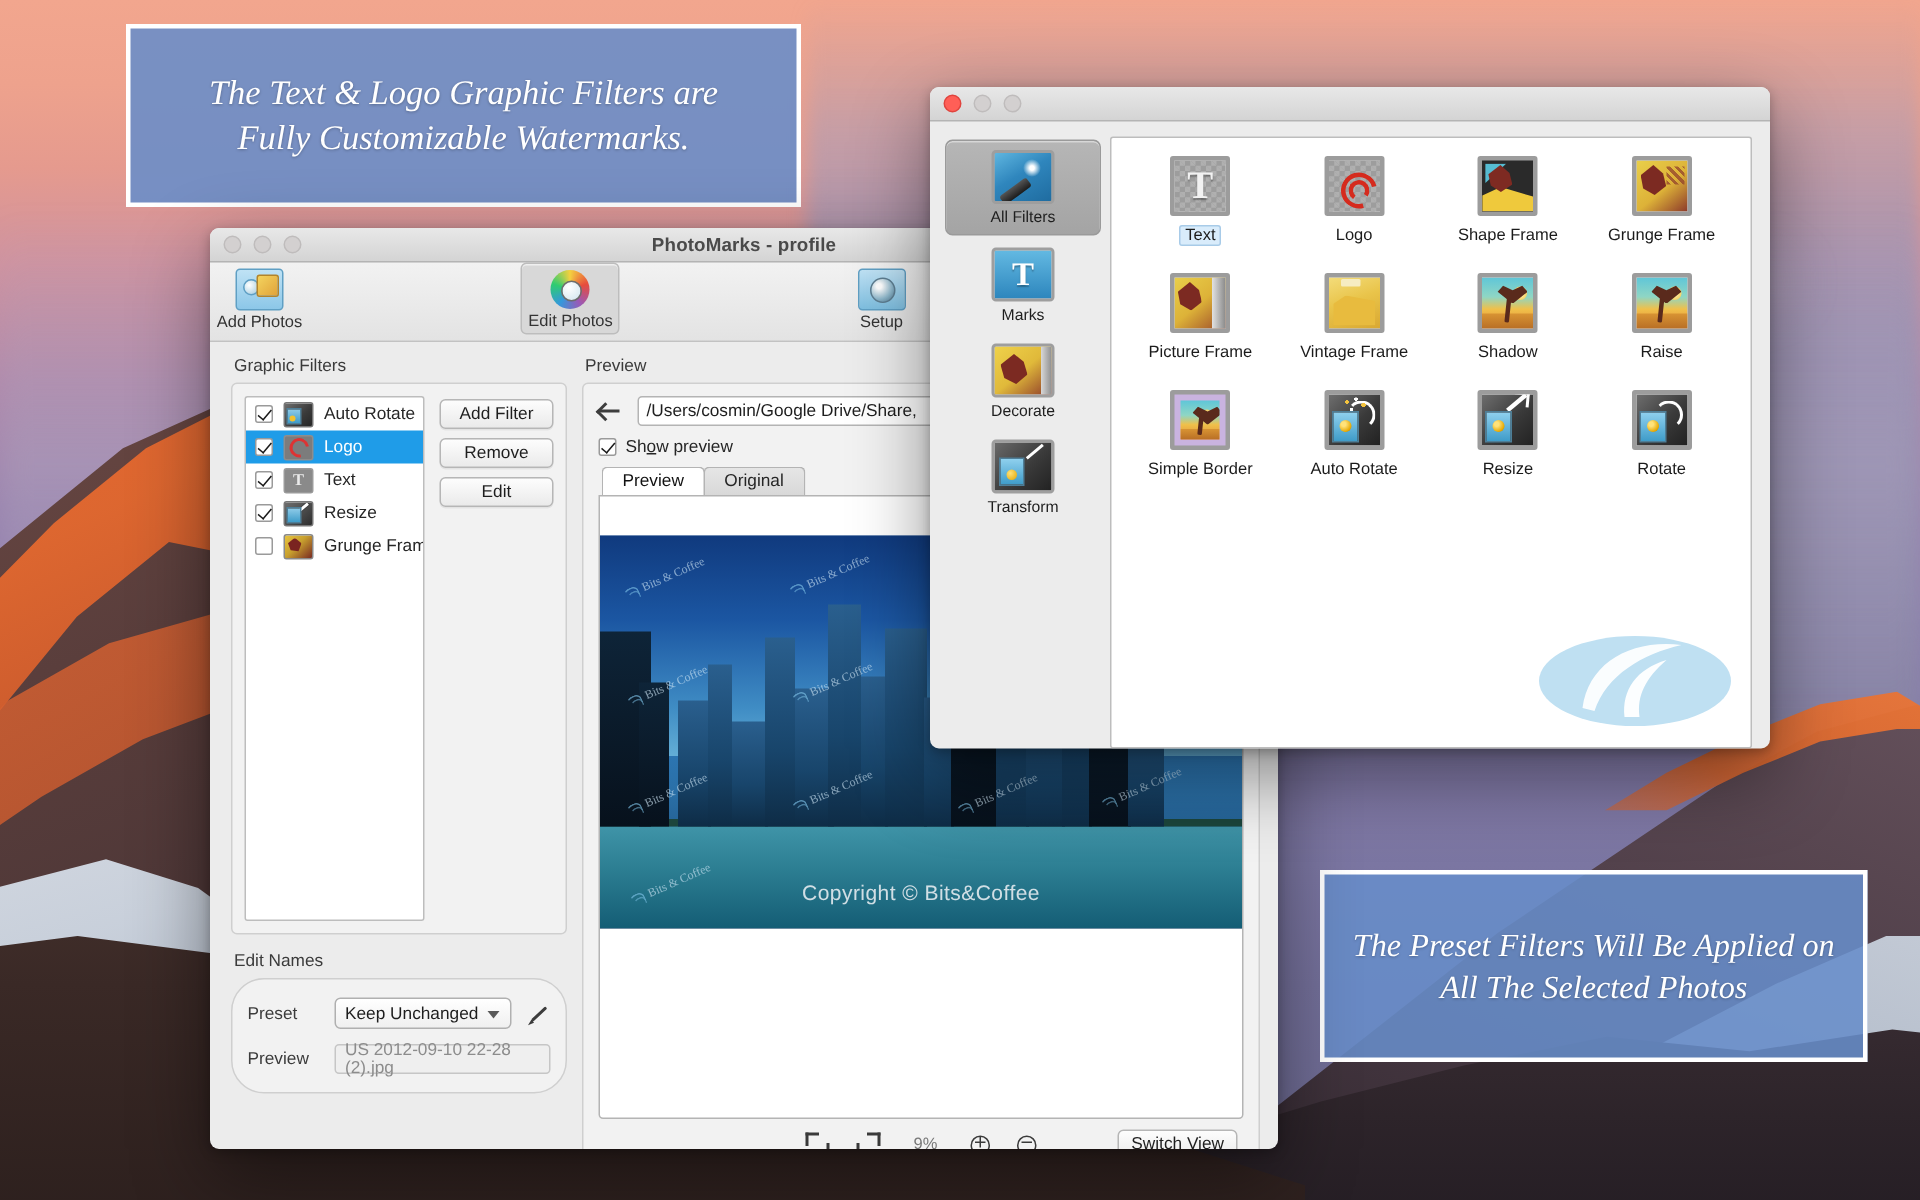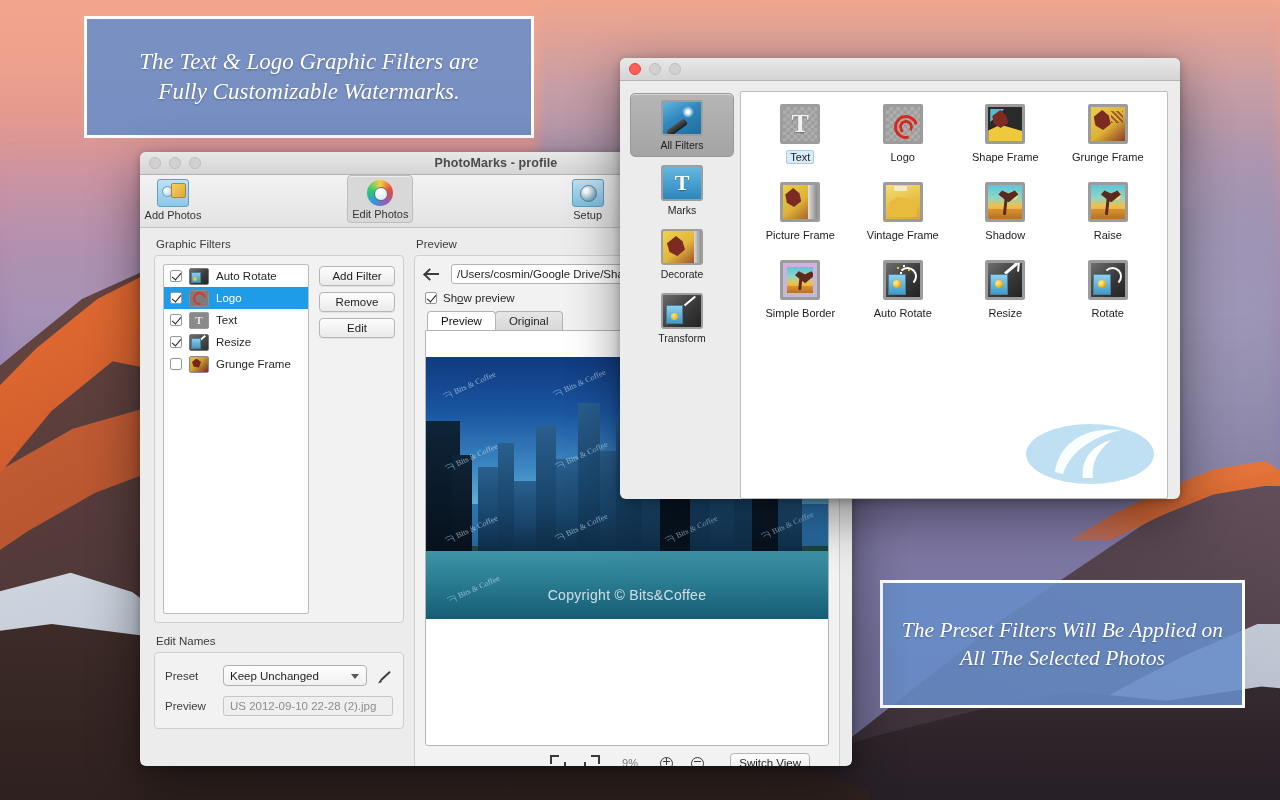--- a/index.html
+++ b/index.html
@@ -174,21 +174,21 @@
     background:linear-gradient(180deg,#5a5a5a,#2d2d2d);transform:rotate(-32deg);border-radius:2px;}
   .ic-process::before{content:"";position:absolute;right:4px;top:2px;width:7px;height:7px;
     background:radial-gradient(circle,#fff 30%,rgba(255,255,255,0) 70%);}
 
   #pm-body{padding:10px 12px 0 14px;height:calc(100% - 53px);box-sizing:border-box;
     display:flex;gap:10px;}
   .section-label{font-size:11.5px;color:#3b3b3b;margin:0 0 5px 2px;}
   .group-box{border:1px solid #cfcfcf;border-radius:4px;background:#f2f2f2;}
 
   
-  #pm-left{width:250px;display:flex;flex-direction:column;}
+  #pm-left{width:224px;display:flex;flex-direction:column;}
   #filters-panel{height:368px;display:flex;gap:10px;padding:8px;box-sizing:border-box;}
   #filters-list{
     flex:1;background:#fff;border:1px solid #bdbdbd;border-radius:2px;overflow:hidden;
   }
   .flt-row{display:flex;align-items:center;gap:7px;padding:4px 6px;height:22px;box-sizing:border-box;}
   .flt-row.sel{background:#1f9ce8;}
   .flt-row.sel .flt-name{color:#fff;}
   .chk{width:12px;height:12px;border:1px solid #9a9a9a;border-radius:2px;background:#fff;
     box-sizing:border-box;position:relative;flex:0 0 auto;}
   .chk.on::after{content:"";position:absolute;left:3px;top:0px;width:4px;height:8px;
@@ -214,21 +214,21 @@
   .ic-grunge::after{content:"";position:absolute;left:2px;top:2px;width:9px;height:9px;
     background:#7a2420;clip-path:polygon(50% 0,100% 40%,78% 100%,20% 92%,0 40%);}
 
   .flt-btns{display:flex;flex-direction:column;gap:6px;padding-top:2px;}
   .btn{
     font-size:11.5px;color:#1e1e1e;background:linear-gradient(180deg,#fdfdfd 0%,#eaeaea 100%);
     border:1px solid #b6b6b6;border-radius:4px;padding:3px 8px;min-width:76px;text-align:center;
     box-shadow:0 1px 0 rgba(0,0,0,.06);cursor:default;box-sizing:border-box;
   }
   #editnames-wrap{margin-top:12px;}
-  #editnames-panel{padding:12px 10px;}
+  #editnames-panel{padding:12px 10px;border-radius:22px;}
   .en-row{display:flex;align-items:center;gap:10px;margin-bottom:10px;}
   .en-row:last-child{margin-bottom:0;}
   .en-lbl{width:48px;font-size:11.5px;color:#3b3b3b;}
   .select{
     flex:1;height:21px;background:linear-gradient(180deg,#fff 0%,#f0f0f0 100%);
     border:1px solid #b0b0b0;border-radius:4px;display:flex;align-items:center;
     padding:0 6px;font-size:11.5px;color:#1e1e1e;position:relative;box-sizing:border-box;
   }
   .caret{position:absolute;right:7px;top:8px;width:0;height:0;
     border-left:4px solid transparent;border-right:4px solid transparent;border-top:5px solid #5a5a5a;}
@@ -310,21 +310,21 @@
   .zic-fit::after{right:0;bottom:0;border-right:2px solid #3a3a3a;border-bottom:2px solid #3a3a3a;}
   .zic-fit2::before,.zic-fit2::after{content:"";position:absolute;width:7px;height:7px;}
   .zic-fit2::before{right:0;top:0;border-right:2px solid #3a3a3a;border-top:2px solid #3a3a3a;}
   .zic-fit2::after{left:0;bottom:0;border-left:2px solid #3a3a3a;border-bottom:2px solid #3a3a3a;}
   .zic-mag{border:1.8px solid #3a3a3a;border-radius:50%;width:11px;height:11px;}
   .zic-mag::after{content:"";position:absolute;right:-3px;bottom:-3px;width:6px;height:1.8px;
     background:#3a3a3a;transform:rotate(45deg);}
   .zic-mag .sgn{position:absolute;left:2px;top:3.2px;width:7px;height:1.6px;background:#3a3a3a;}
   .zic-mag .sgn.v{left:4.7px;top:.8px;width:1.6px;height:7px;}
   .zoomval{font-size:11px;color:#777;min-width:24px;text-align:center;}
-  .switchview{position:absolute;right:19px;}
+  .switchview{position:absolute;right:4px;}
 
   
   #selectfilter{left:620px;top:58px;width:560px;height:441px;background:#ececec;}
   #sf-body{display:flex;height:calc(100% - 23px);box-sizing:border-box;padding:10px 12px 0 10px;}
   #sf-side{width:104px;display:flex;flex-direction:column;gap:2px;padding-top:2px;}
   .cat{
     display:flex;flex-direction:column;align-items:center;gap:3px;padding:6px 2px 5px;
     border-radius:5px;box-sizing:border-box;cursor:default;
   }
   .cat.sel{background:linear-gradient(180deg,#b6b6b6,#a4a4a4);border:1px solid #9a9a9a;

